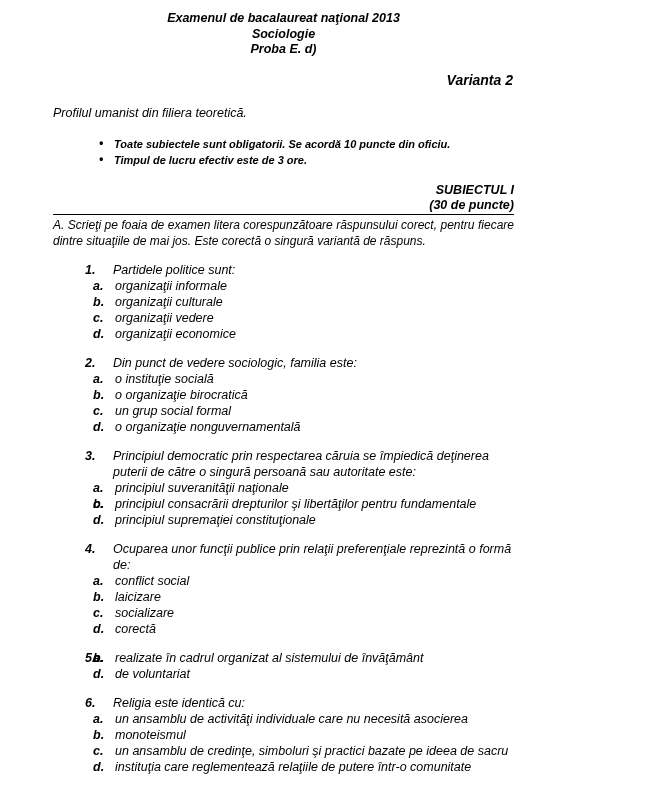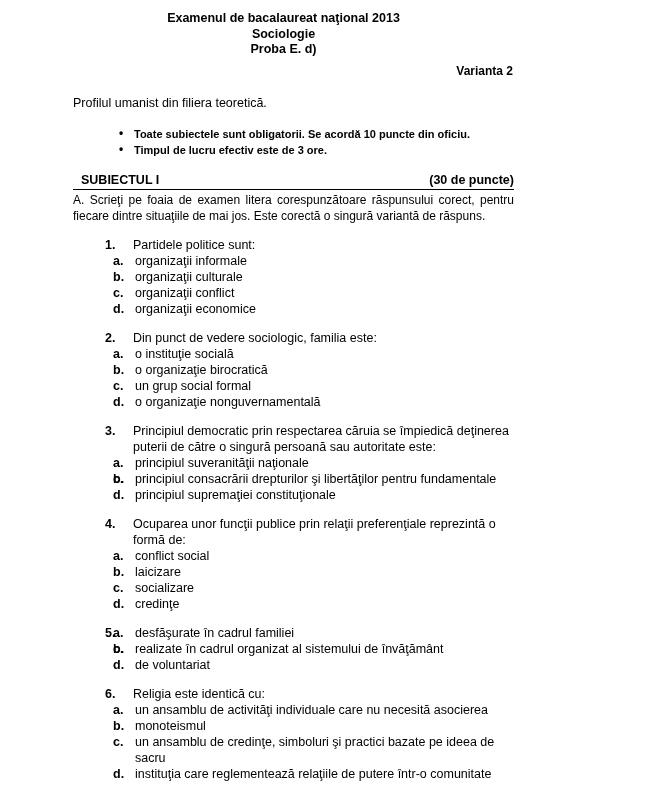--- a/index.html
+++ b/index.html
@@ -14,46 +14,46 @@
     color: #000000;
     -webkit-font-smoothing: antialiased;
   }
   .page {
     position: relative;
     width: 567px;
     height: 796px;
     background: #ffffff;
     box-sizing: border-box;
     overflow: hidden;
+    font-style: italic;
   }
 
   
   .header {
     padding-top: 11px;
     text-align: center;
     font-weight: bold;
     font-size: 12.5px;
     line-height: 15.5px;
   }
   .header .hline { display: block; }
 
   .variant-row {
-    margin-top: 6px;
+    margin-top: 14px;
     padding-right: 54px;
     text-align: right;
     font-weight: bold;
-    font-size: 12px;
+    font-size: 14px;
   }
 
   
   .content {
     padding-left: 53px;
     padding-right: 53px;
     font-size: 12.5px;
-    margin-left: 20px;
   }
 
   .profile-line {
     margin-top: 17px;
     font-size: 12.5px;
     line-height: 16px;
   }
 
   
   .notes {
@@ -81,20 +81,21 @@
   .subject-row {
     margin-top: 14px;
     display: flex;
     justify-content: space-between;
     align-items: flex-end;
     font-weight: bold;
     font-size: 12.5px;
     line-height: 15px;
     border-bottom: 1px solid #000;
     padding-bottom: 1px;
+    flex-direction: column;
   }
   .subject-row .subject-title { padding-left: 8px; }
   .subject-row .subject-points { padding-right: 0px; }
 
   .intro-par {
     margin-top: 2px;
     text-align: justify;
     text-align-last: left;
     font-size: 12px;
     line-height: 16.5px;
@@ -183,21 +184,21 @@
           <li>
             <span class="a-letter">a.</span>
             <span>organizaţii informale</span>
           </li>
           <li>
             <span class="a-letter">b.</span>
             <span>organizaţii culturale</span>
           </li>
           <li>
             <span class="a-letter">c.</span>
-            <span>organizaţii conflict</span>
+            <span>organizaţii vedere</span>
           </li>
           <li>
             <span class="a-letter">d.</span>
             <span>organizaţii economice</span>
           </li>
         </ul>
       </li>
 
       <li class="q-block">
         <div class="q-line">
@@ -261,33 +262,32 @@
           <li>
             <span class="a-letter">b.</span>
             <span>laicizare</span>
           </li>
           <li>
             <span class="a-letter">c.</span>
             <span>socializare</span>
           </li>
           <li>
             <span class="a-letter">d.</span>
-            <span>credinţe</span>
+            <span>corectă</span>
           </li>
         </ul>
       </li>
 
       <li class="q-block">
         <div class="q-line">
           <span class="q-num">5.</span>
         </div>
         <ul class="answers">
           <li>
             <span class="a-letter">a.</span>
-            <span>desfăşurate în cadrul familiei</span>
           </li>
           <li>
             <span class="a-letter">b.</span>
           </li>
           <li>
             <span class="a-letter">c.</span>
             <span>realizate în cadrul organizat al sistemului de învăţământ</span>
           </li>
           <li>
             <span class="a-letter">d.</span>

